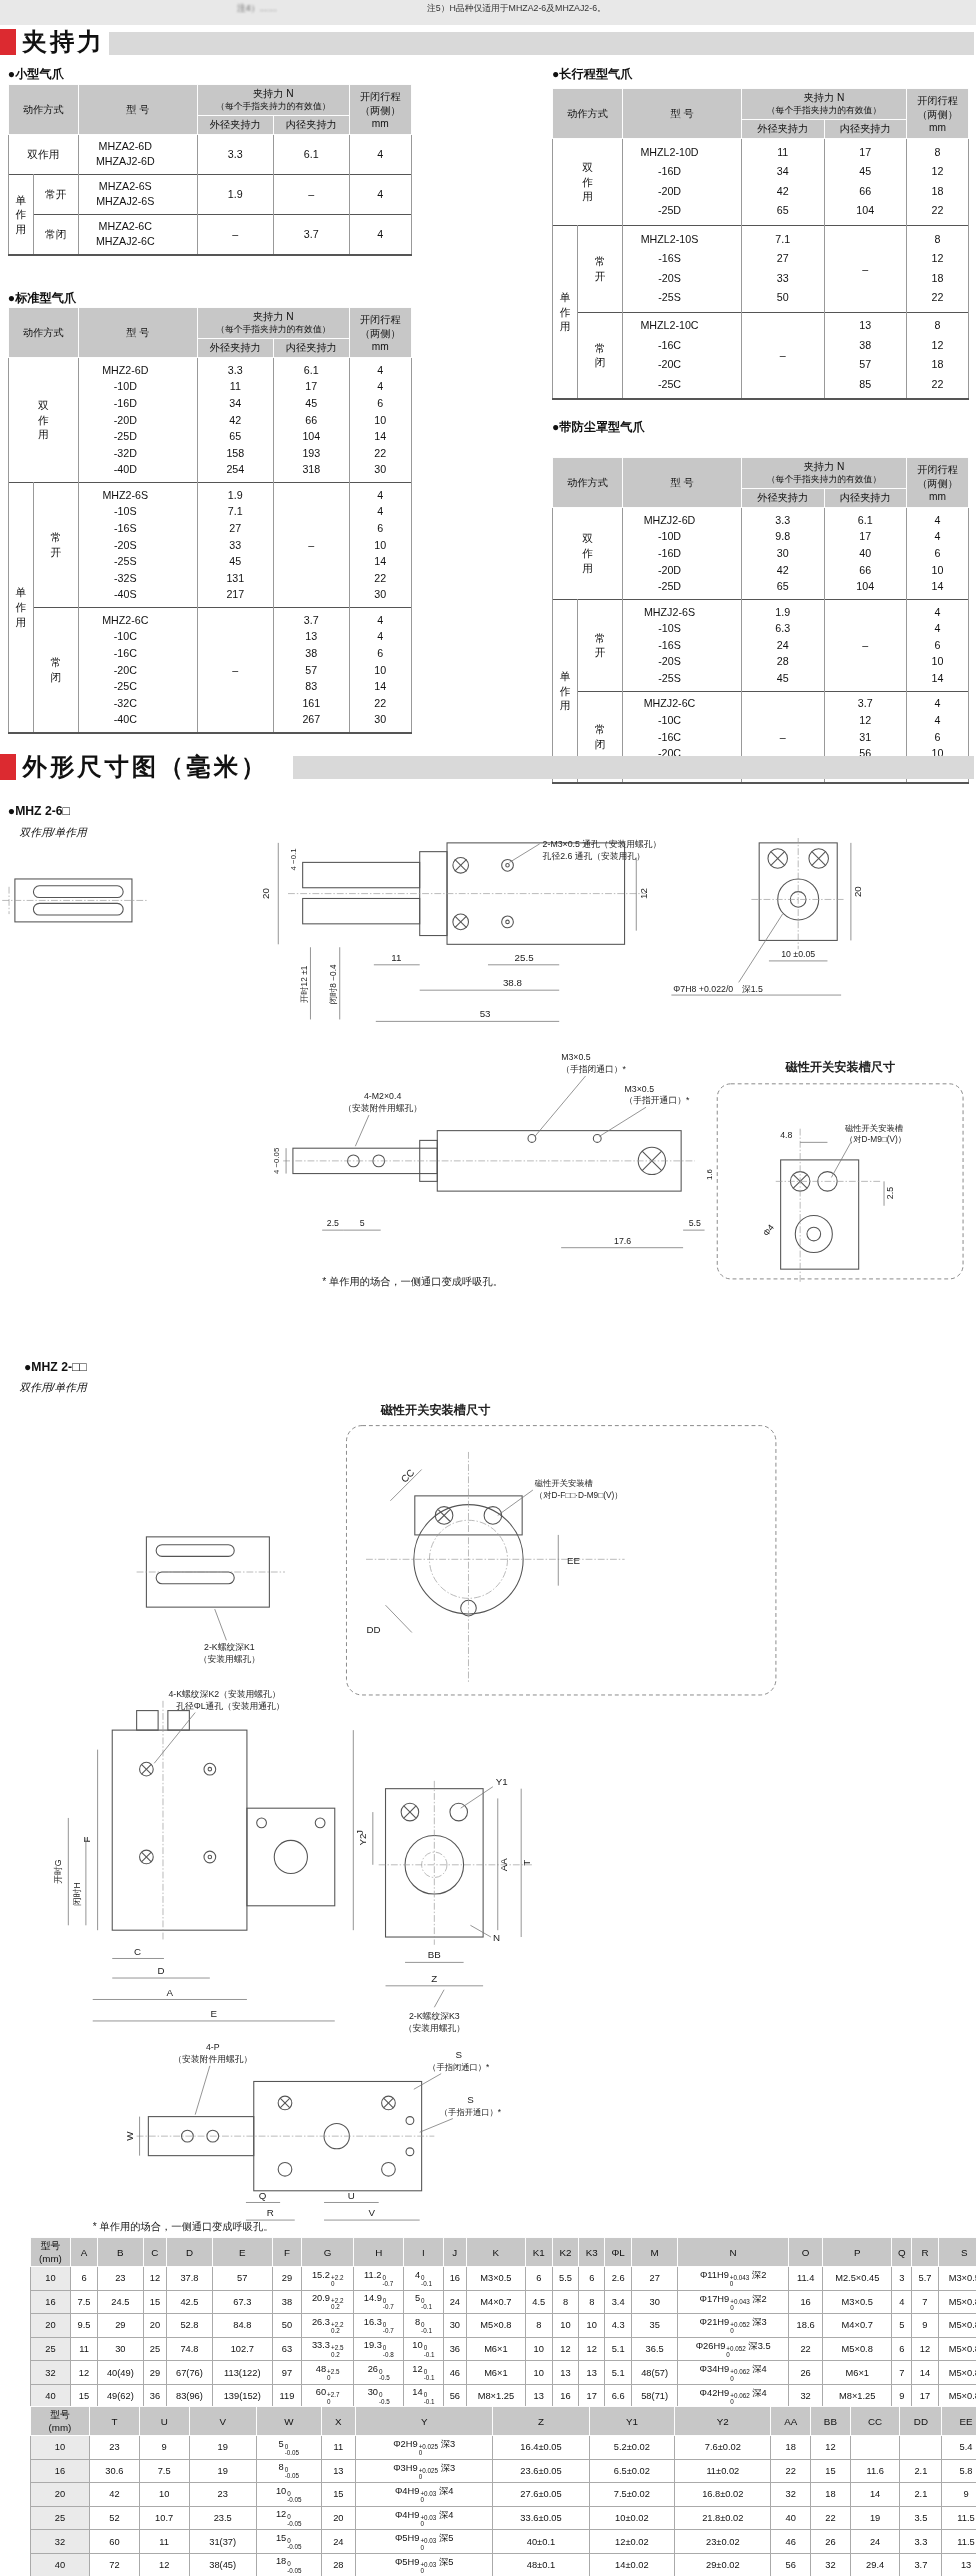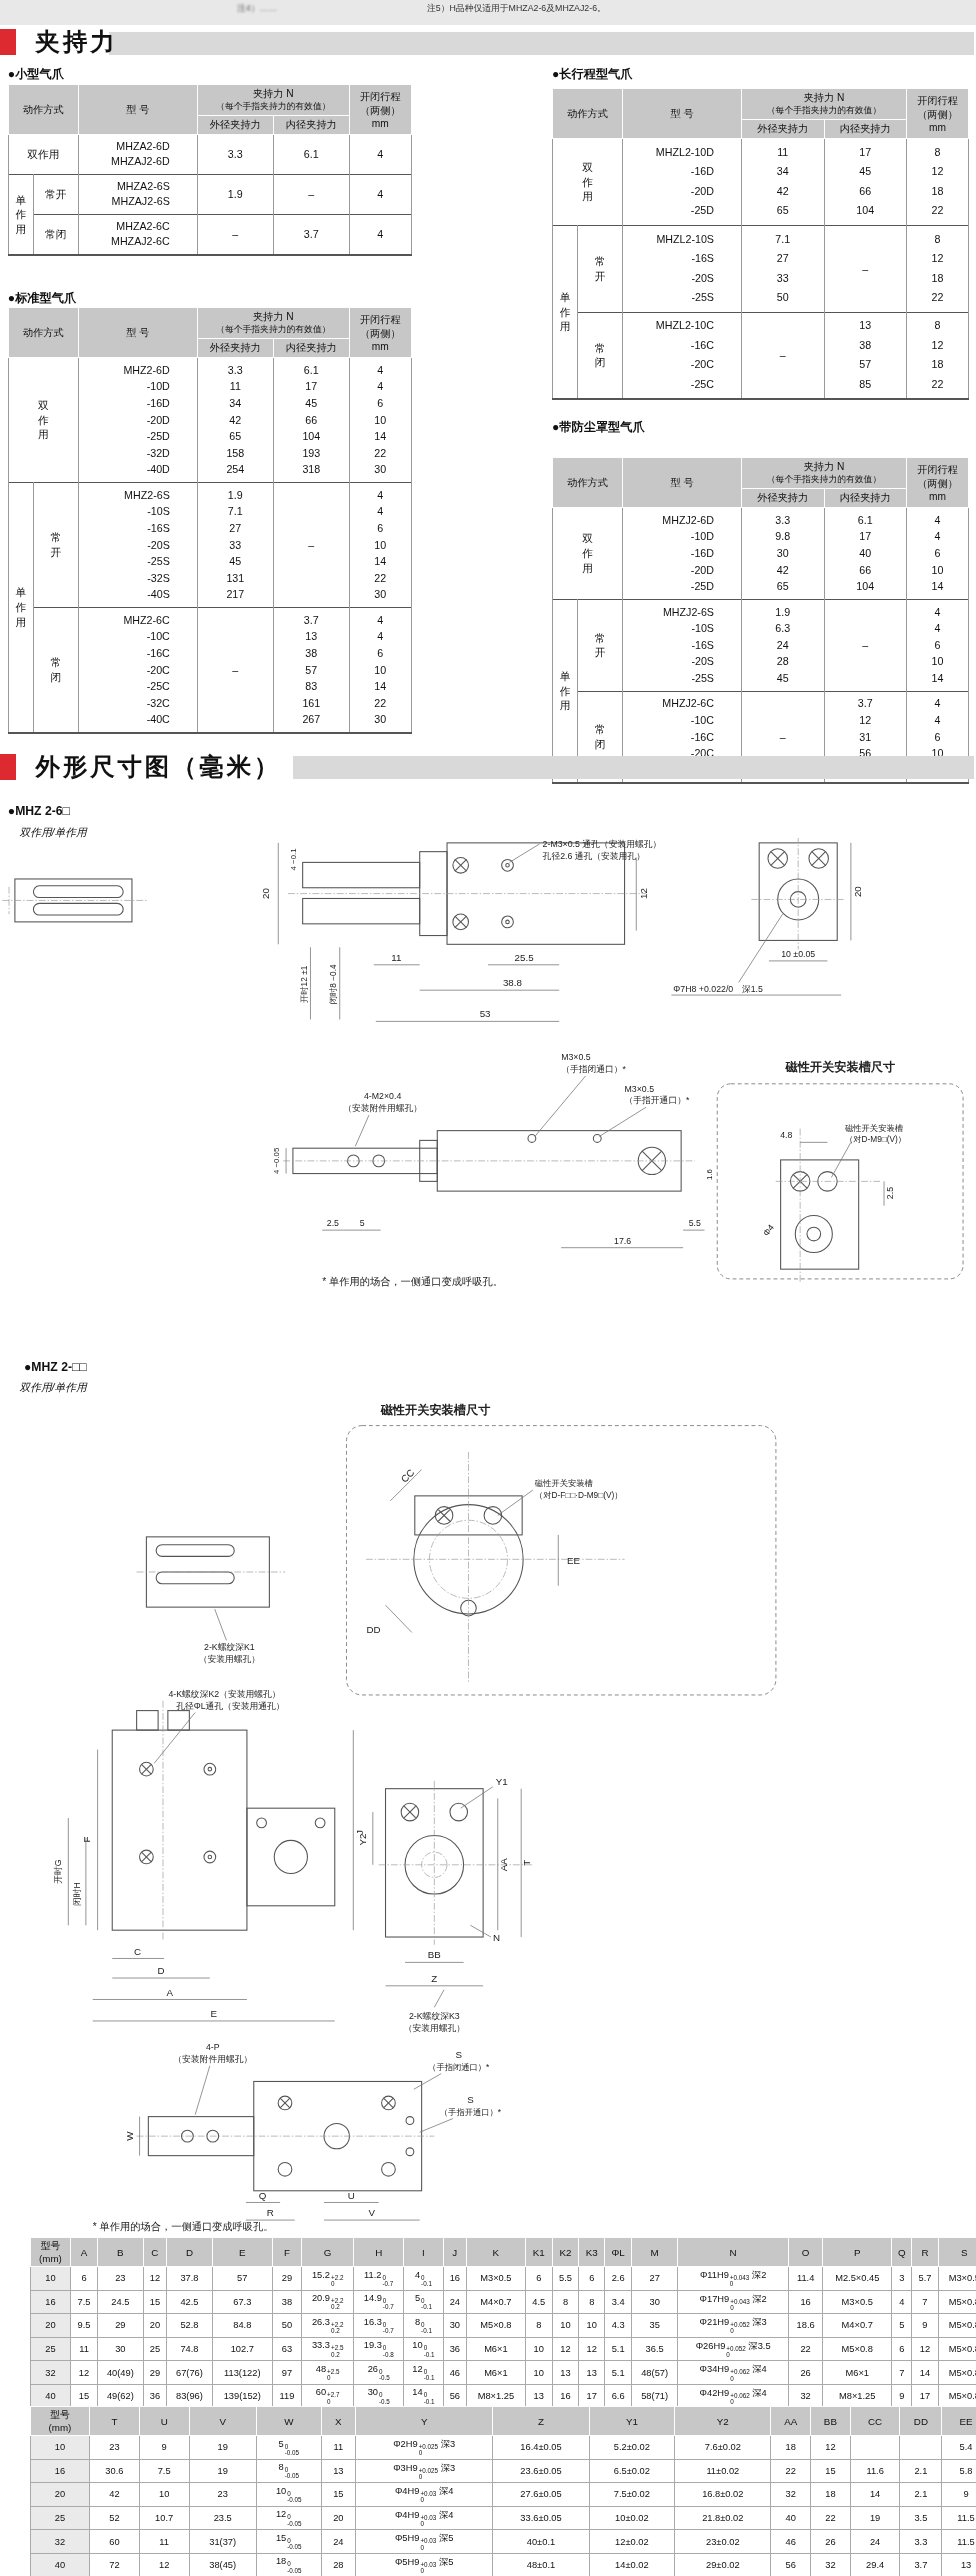--- a/index.html
+++ b/index.html
@@ -3,32 +3,32 @@
 <meta charset="utf-8">
 <style>
   html,body{margin:0;padding:0;background:#fff;font-family:"Liberation Sans","DejaVu Sans",sans-serif;color:#111;}
   #page{position:relative;width:976px;height:2576px;background:#fff;overflow:hidden;padding-left:17px;}
   .abs{position:absolute;}
   .topstrip{left:0;top:0;width:976px;height:25px;background:#e8e8e8;}
   .note{font-size:8.8px;color:#333;white-space:nowrap;}
   .blurnote{filter:blur(1.1px);color:#666;}
   .sec{display:flex;align-items:center;}
   .redsq{width:15.6px;height:26px;background:#dc2a30;}
-  .sectitle{font-size:24.4px;font-weight:bold;letter-spacing:2.9px;margin-left:20px;line-height:26px;}
+  .sectitle{font-size:24.4px;font-weight:bold;letter-spacing:2.9px;margin-left:7px;line-height:26px;}
   .graybar{background:#d9d9d9;height:23.4px;}
   .subtitle{font-size:12.2px;font-weight:bold;}
   .acttitle{font-size:10.7px;font-style:italic;}
   
   .ftwrap{position:absolute;}
   .ft{border-collapse:collapse;width:100%;table-layout:fixed;font-size:10.7px;color:#111;border-bottom:2px solid #555;}
   .ft th{background:#c7c7c7;font-weight:normal;border:1px solid #fdfdfd;padding:2px 1px;font-size:10.2px;text-align:center;vertical-align:middle;}
   .ft th .hsub{font-size:8.8px;}
   .ft td{border-top:1.5px solid #555;border-left:1px solid #999;border-right:1px solid #999;padding:3.9px 2px;vertical-align:middle;}
   .ft td.act{text-align:center;line-height:14.6px;}
-  .ft .mod div{text-align:right;padding-right:25px;line-height:var(--lh,16.6px);white-space:nowrap;}
+  .ft .mod div{text-align:center;padding-right:25px;line-height:var(--lh,16.6px);white-space:nowrap;}
   .ft .num div{text-align:center;line-height:var(--lh,16.6px);}
   .ft td.dash{text-align:center;}
   
   .dtwrap{position:absolute;}
   .dt{border-collapse:collapse;width:100%;font-size:9.3px;white-space:nowrap;color:#111;margin-left:22px;}
   .dt thead th{background:#c7c7c7;font-weight:normal;border:1px solid #fdfdfd;padding:2px 2.9px;font-size:9.8px;text-align:center;}
   .dt td{border:1px solid #aaa;border-top:1px solid #777;padding:2px 2.9px;text-align:center;}
   .dt tbody th{background:#eaeaea;border:1px solid #aaa;border-top:1px solid #777;font-weight:normal;padding:2px 2.9px;}
   .tol{display:inline-flex;flex-direction:column;font-size:6.3px;line-height:6.3px;vertical-align:-2px;margin-left:1px;text-align:left;}
   

